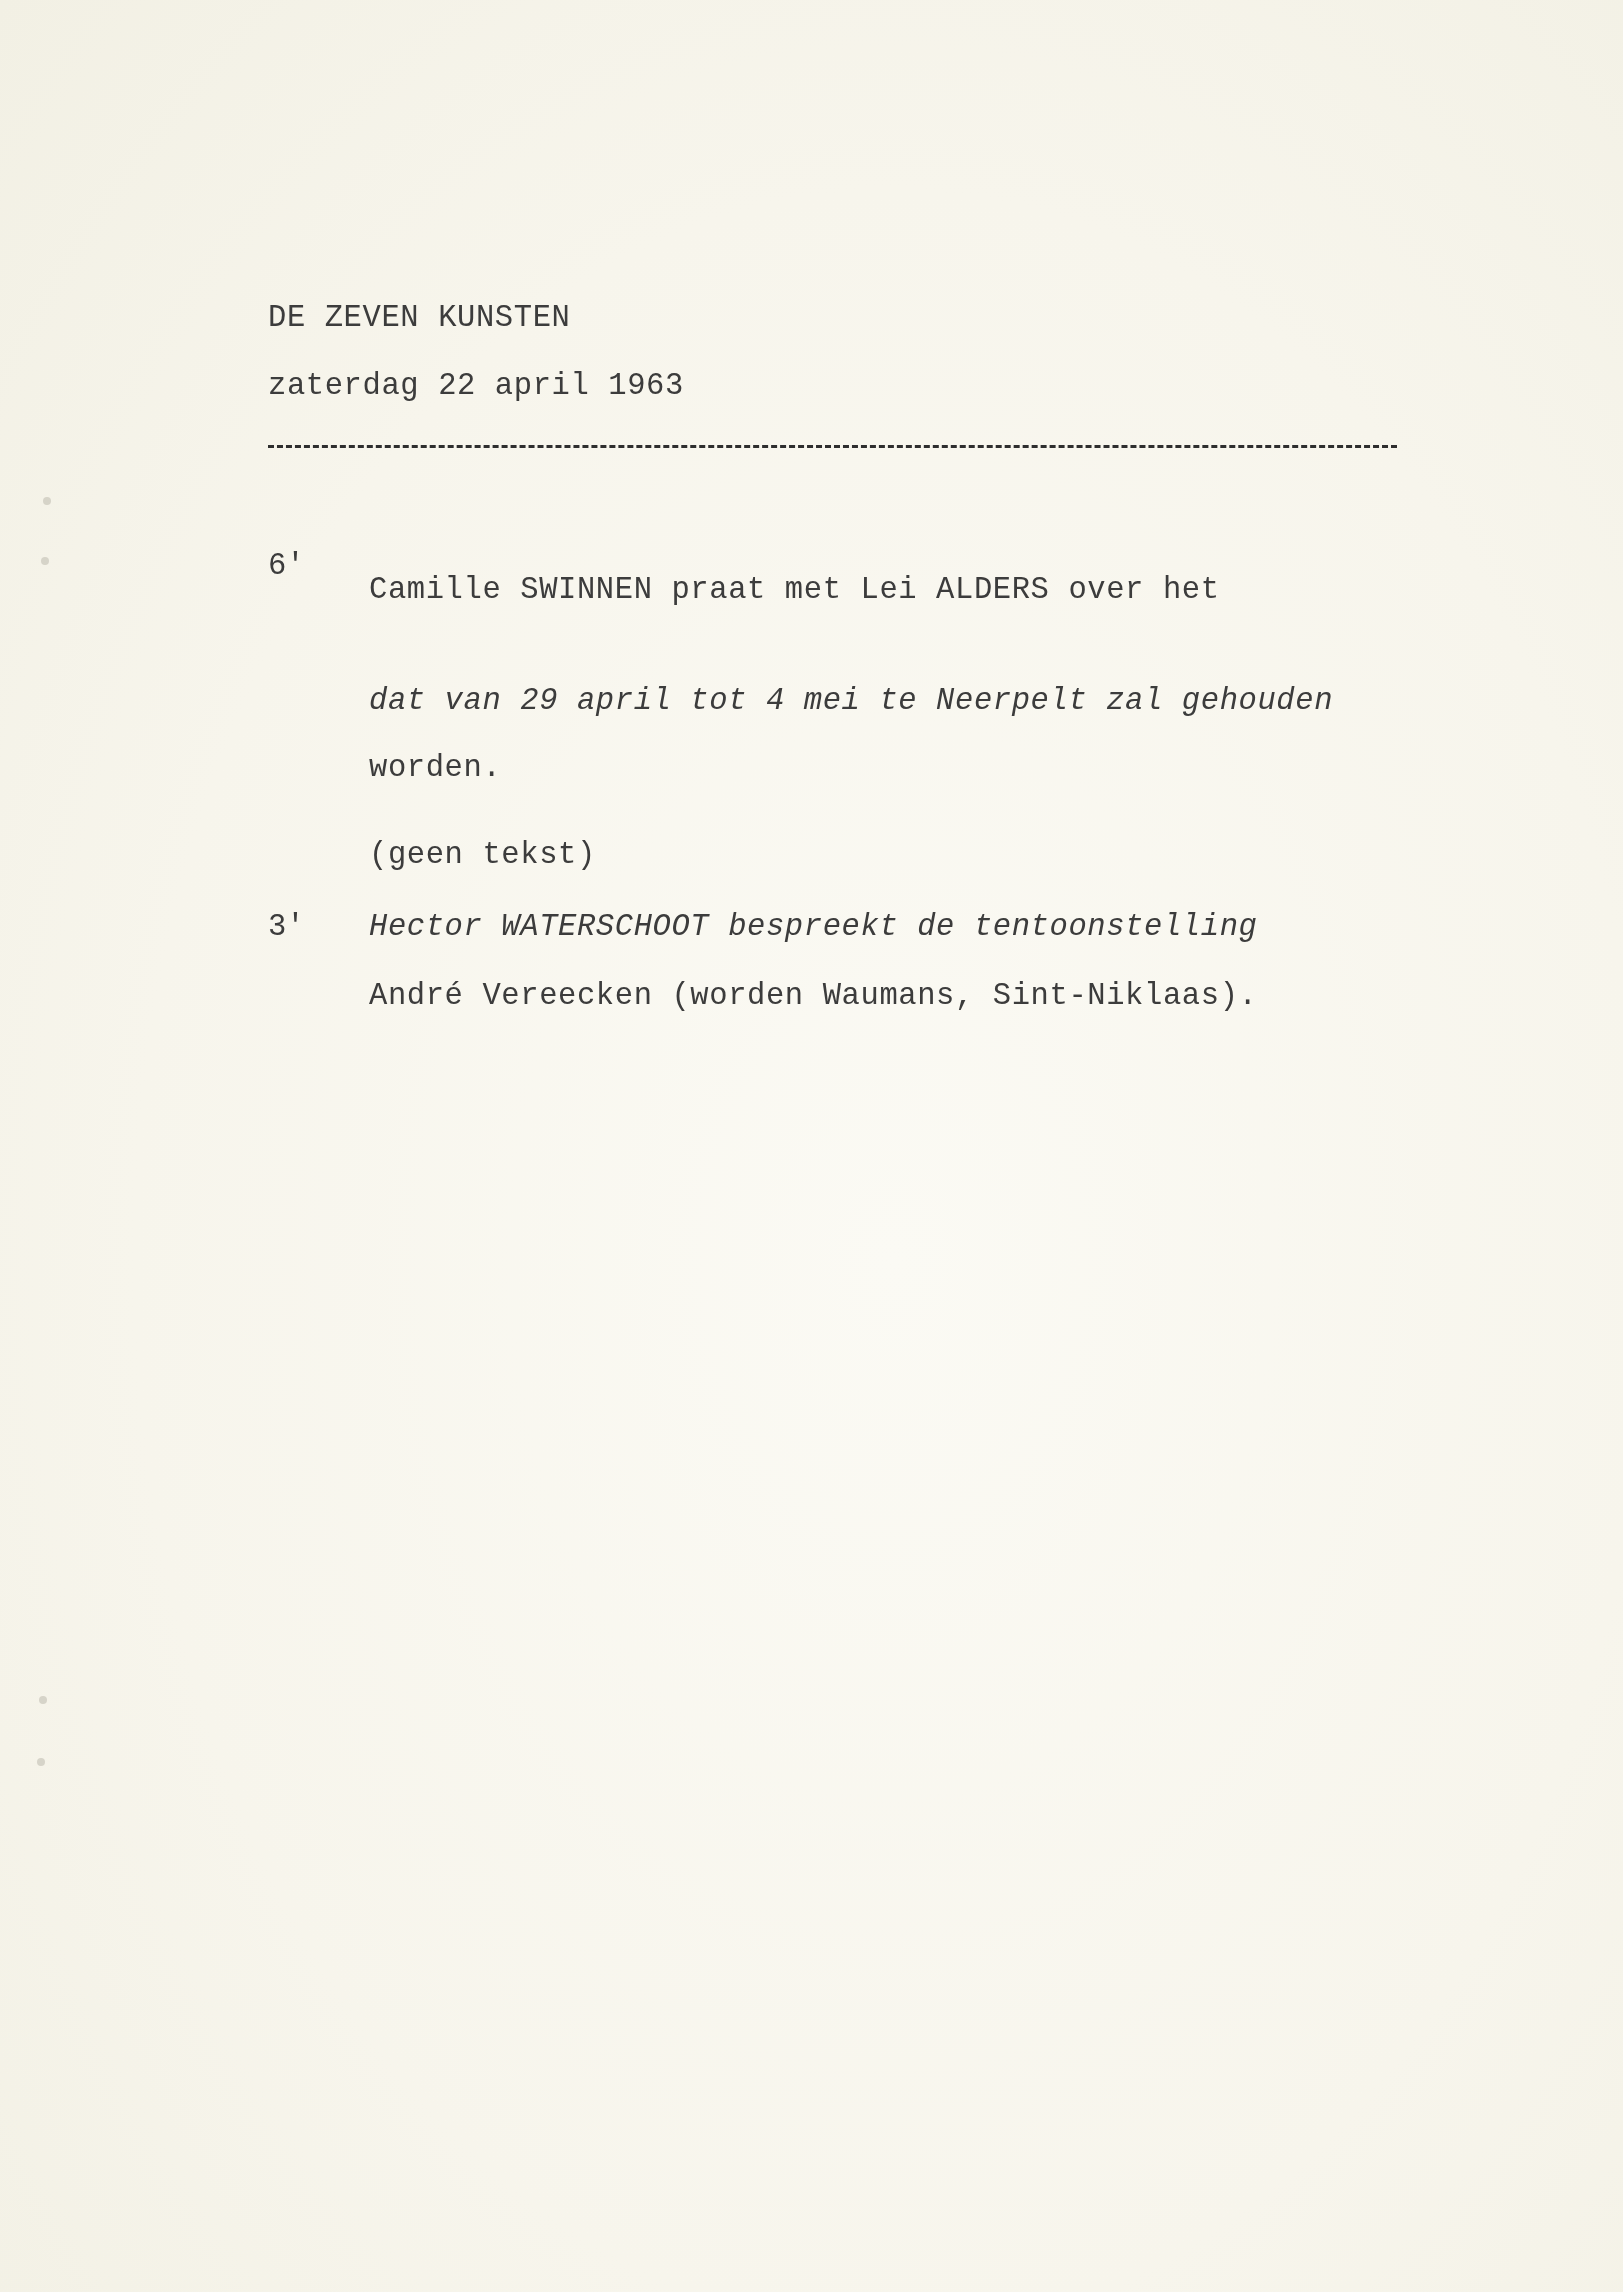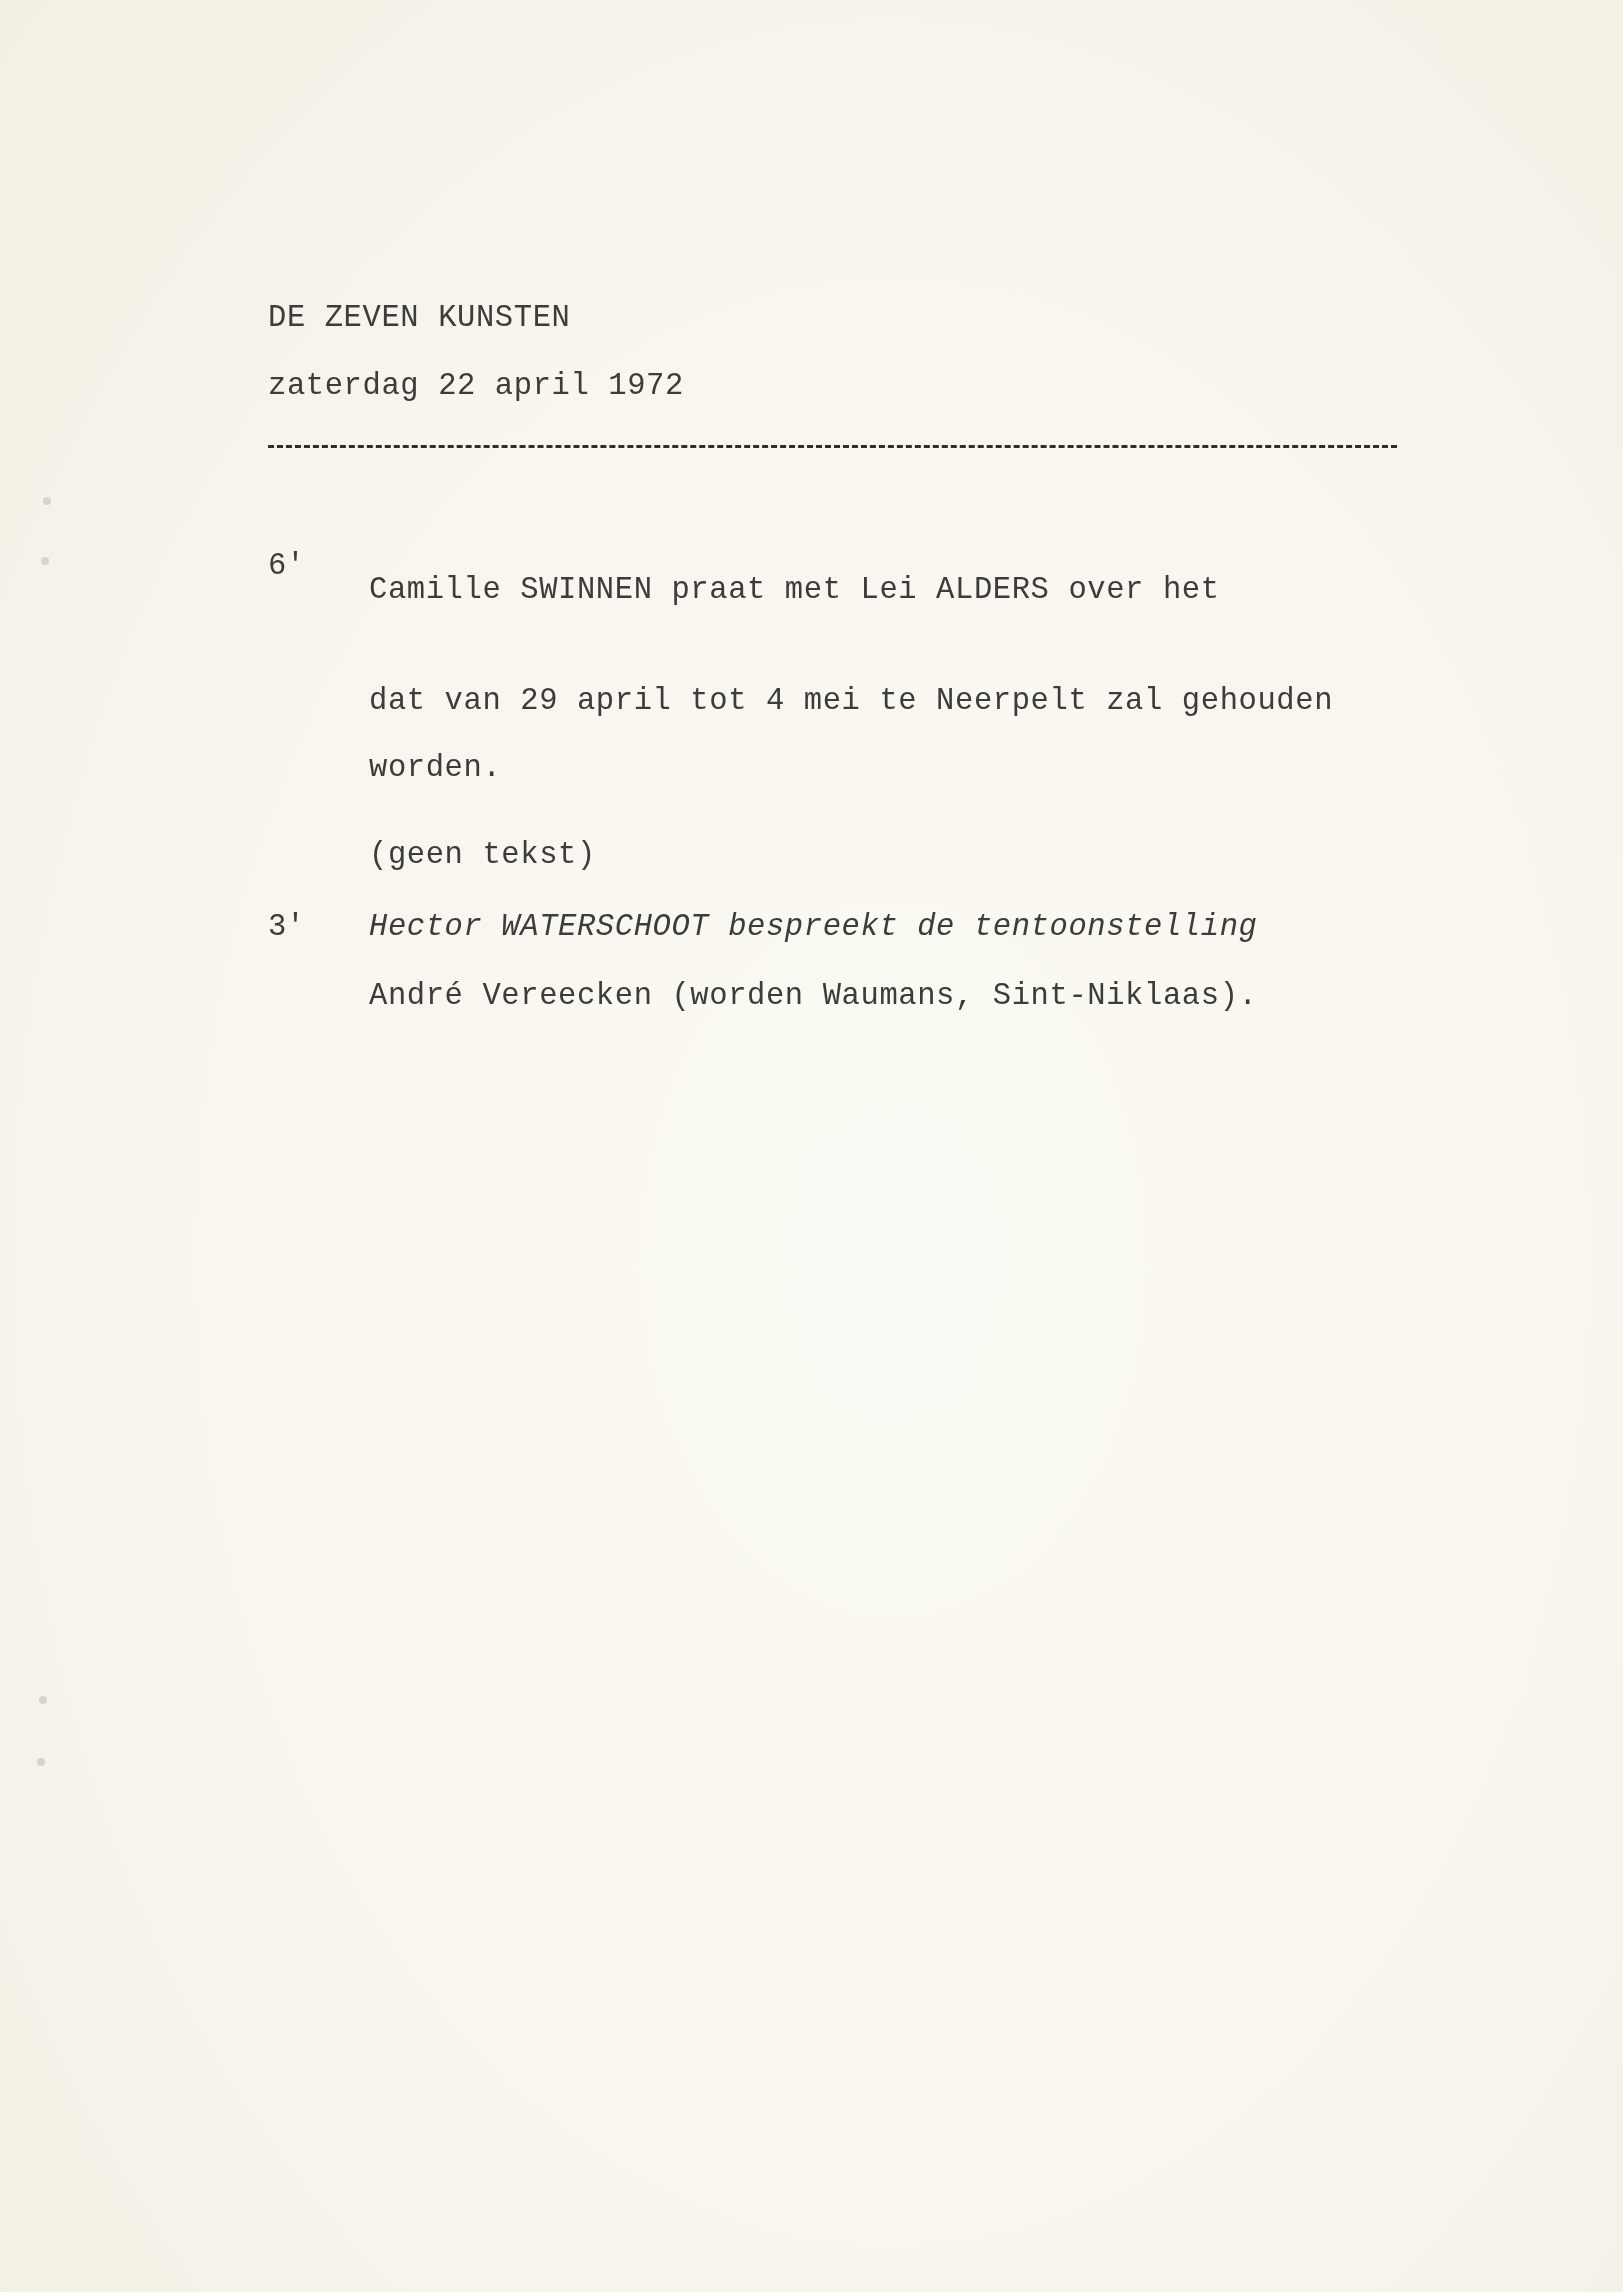--- a/index.html
+++ b/index.html
@@ -55,27 +55,27 @@
 <body>
 
 <div class="page">
 
   <div class="hole" style="left:43px; top:497px;"></div>
   <div class="hole" style="left:41px; top:557px;"></div>
   <div class="hole" style="left:39px; top:1696px;"></div>
   <div class="hole" style="left:37px; top:1758px;"></div>
 
   <div class="line" style="left:268px; top:299px;">DE ZEVEN KUNSTEN</div>
-  <div class="line" style="left:268px; top:367px;">zaterdag 22 april 1972</div>
+  <div class="line" style="left:268px; top:367px;">zaterdag 22 april 1963</div>
 
   <div class="rule"></div>
 
   <div class="marker" style="left:268px; top:547px;">6'</div>
   <div class="line" style="left:369px; top:547px;margin-top:24px;">Camille SWINNEN praat met Lei ALDERS over het</div>
-  <div class="line" style="left:369px; top:682px;">dat van 29 april tot 4 mei te Neerpelt zal gehouden</div>
+  <div class="line" style="left:369px; top:682px;font-style:italic;">dat van 29 april tot 4 mei te Neerpelt zal gehouden</div>
   <div class="line" style="left:369px; top:749px;">worden.</div>
   <div class="line" style="left:369px; top:836px;">(geen tekst)</div>
 
   <div class="marker" style="left:268px; top:908px;">3'</div>
   <div class="line" style="left:369px; top:908px;font-style:italic;">Hector WATERSCHOOT bespreekt de tentoonstelling</div>
   <div class="line" style="left:369px; top:977px;">André Vereecken (worden Waumans, Sint-Niklaas).</div>
 
 
 </div>
 

